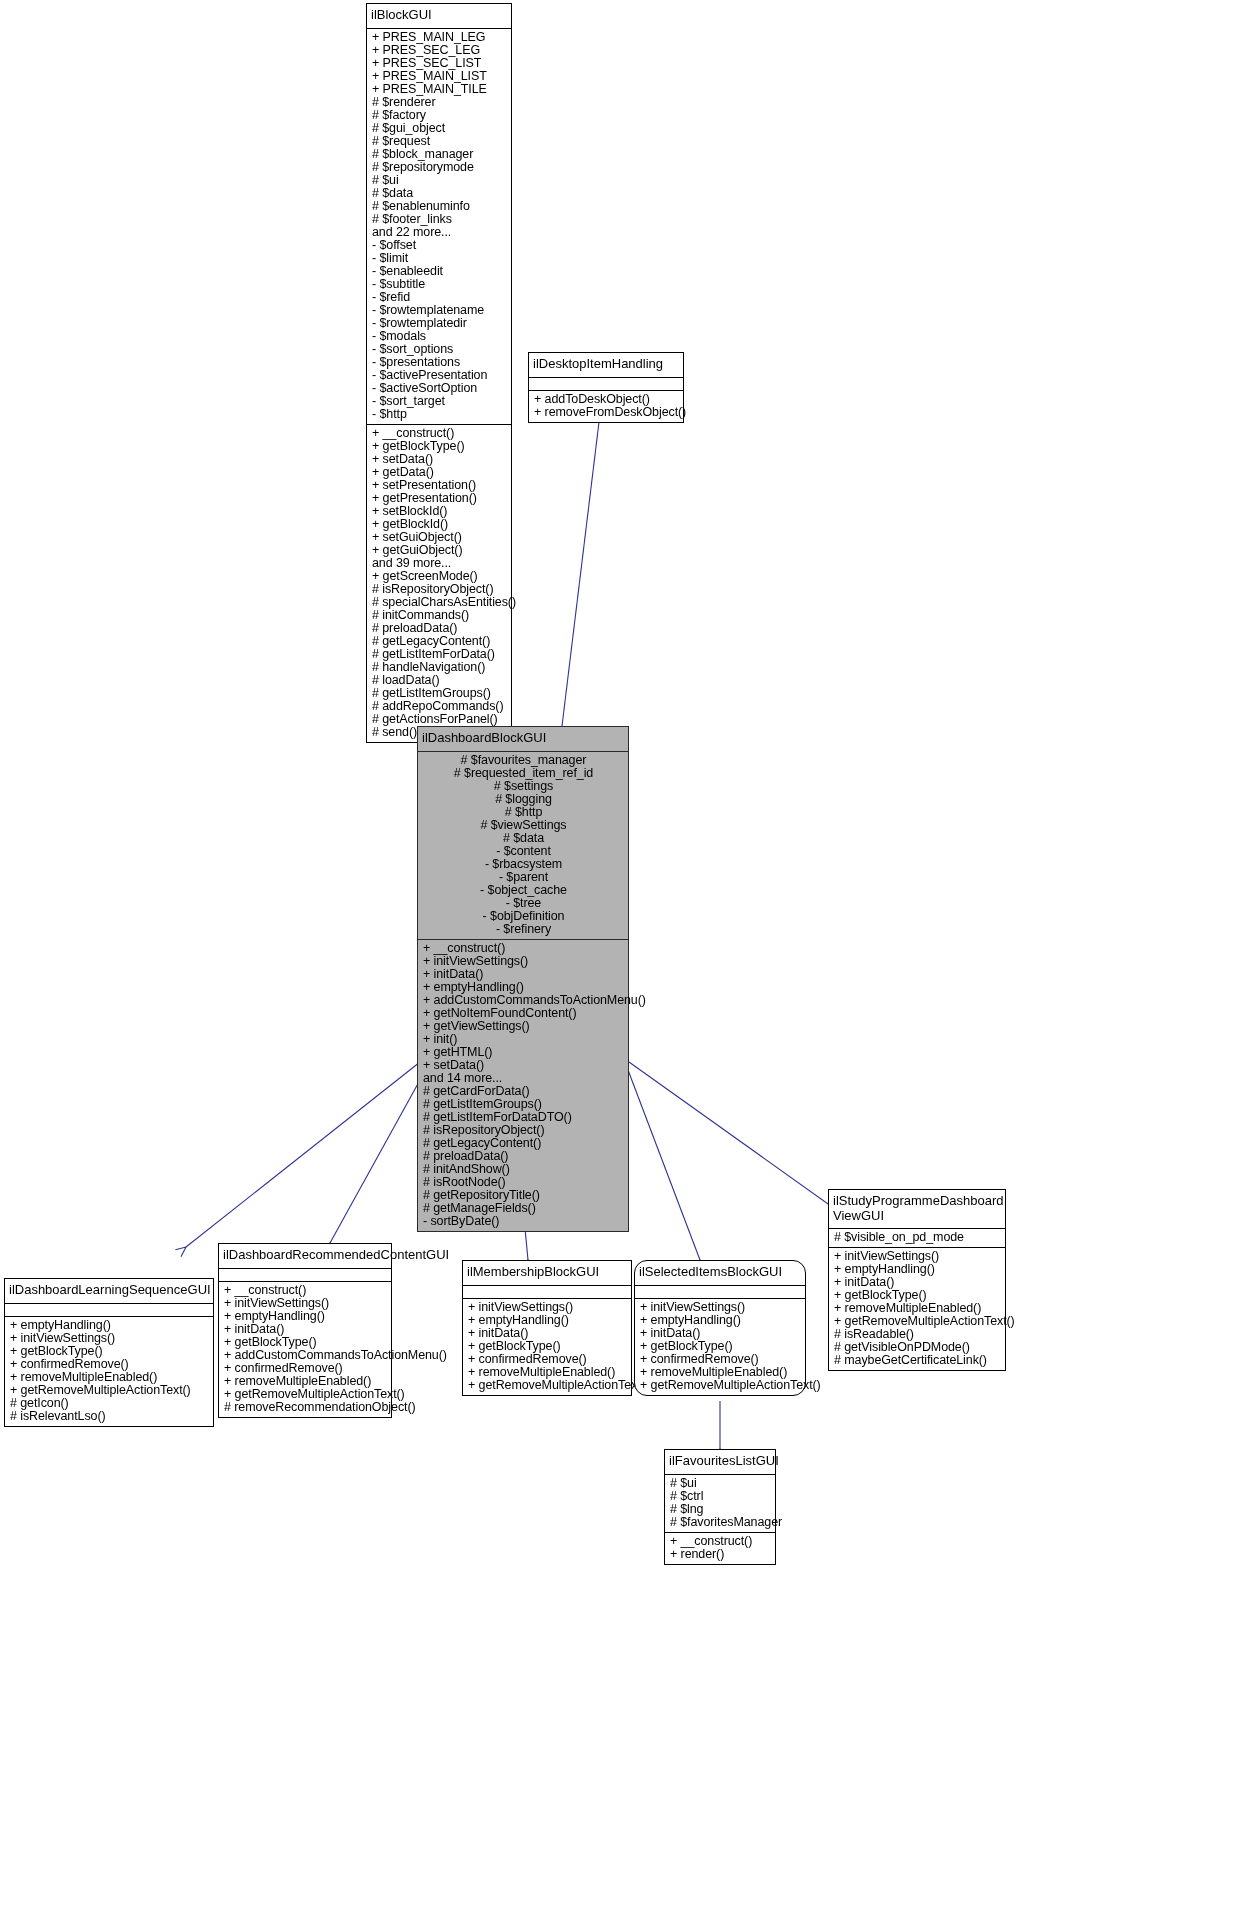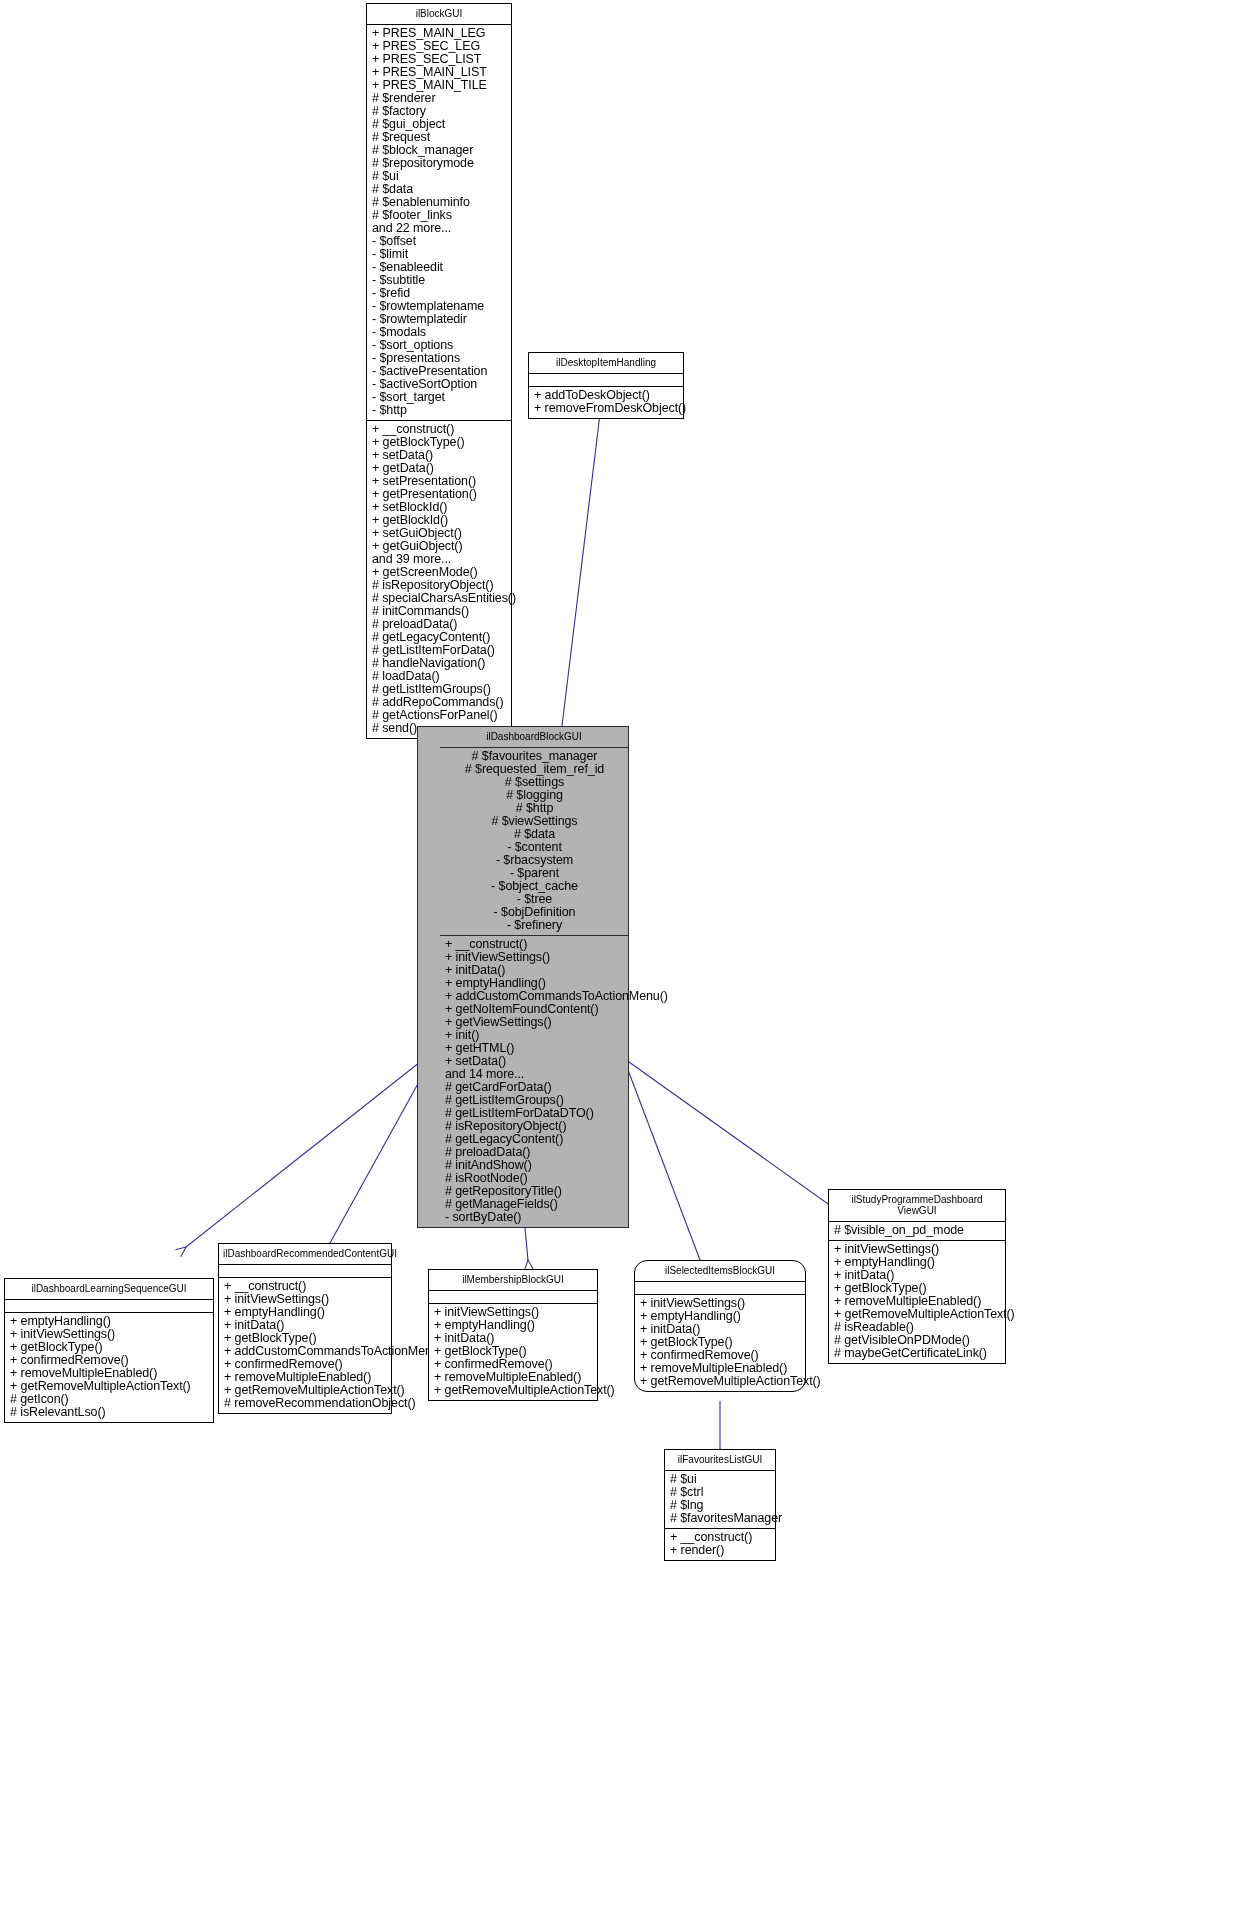--- a/index.html
+++ b/index.html
@@ -30,24 +30,23 @@
     font-size: 12.5px;
     line-height: 1.0;
     color: #000000;
     z-index: 5;
   }
   .uml-class.filled {
     background: #b3b3b3;
     border: 1px solid #2b2b2b;
   }
   .uml-title {
-    text-align: center;
     padding: 4px 4px 5px 4px;
     border-bottom: 1px solid #000000;
-    font-size: 10px;
+    font-size: 13px;
     white-space: pre-line;
     line-height: 1.12;
   }
   .uml-class.filled .uml-title { border-bottom: 1px solid #2b2b2b; }
   .uml-attrs {
     padding: 2px 4px 3px 5px;
     border-bottom: 1px solid #000000;
     min-height: 13px;
   }
   .uml-class.filled .uml-attrs { border-bottom: 1px solid #2b2b2b; text-align: center; }
@@ -169,21 +168,21 @@
 
   <div class="uml-class" style="left:528px; top:307px; width:156px;margin-top:45px;">
     <div class="uml-title">ilDesktopItemHandling</div>
     <div class="uml-attrs empty"></div>
     <div class="uml-ops">
       <div class="uml-line">+ addToDeskObject()</div>
       <div class="uml-line">+ removeFromDeskObject()</div>
     </div>
   </div>
 
-  <div class="uml-class filled" style="left:417px; top:726px; width:212px;padding-left:22px;">
+  <div class="uml-class filled" style="left:417px; top:726px; width:212px;">
     <div class="uml-title">ilDashboardBlockGUI</div>
     <div class="uml-attrs">
       <div class="uml-line"># $favourites_manager</div>
       <div class="uml-line"># $requested_item_ref_id</div>
       <div class="uml-line"># $settings</div>
       <div class="uml-line"># $logging</div>
       <div class="uml-line"># $http</div>
       <div class="uml-line"># $viewSettings</div>
       <div class="uml-line"># $data</div>
       <div class="uml-line">- $content</div>
@@ -245,21 +244,21 @@
       <div class="uml-line">+ initData()</div>
       <div class="uml-line">+ getBlockType()</div>
       <div class="uml-line">+ addCustomCommandsToActionMenu()</div>
       <div class="uml-line">+ confirmedRemove()</div>
       <div class="uml-line">+ removeMultipleEnabled()</div>
       <div class="uml-line">+ getRemoveMultipleActionText()</div>
       <div class="uml-line"># removeRecommendationObject()</div>
     </div>
   </div>
 
-  <div class="uml-class" style="left:428px; top:1260px; width:170px;margin-top:9px;">
+  <div class="uml-class" style="left:462px; top:1260px; width:170px;">
     <div class="uml-title">ilMembershipBlockGUI</div>
     <div class="uml-attrs empty"></div>
     <div class="uml-ops">
       <div class="uml-line">+ initViewSettings()</div>
       <div class="uml-line">+ emptyHandling()</div>
       <div class="uml-line">+ initData()</div>
       <div class="uml-line">+ getBlockType()</div>
       <div class="uml-line">+ confirmedRemove()</div>
       <div class="uml-line">+ removeMultipleEnabled()</div>
       <div class="uml-line">+ getRemoveMultipleActionText()</div>

